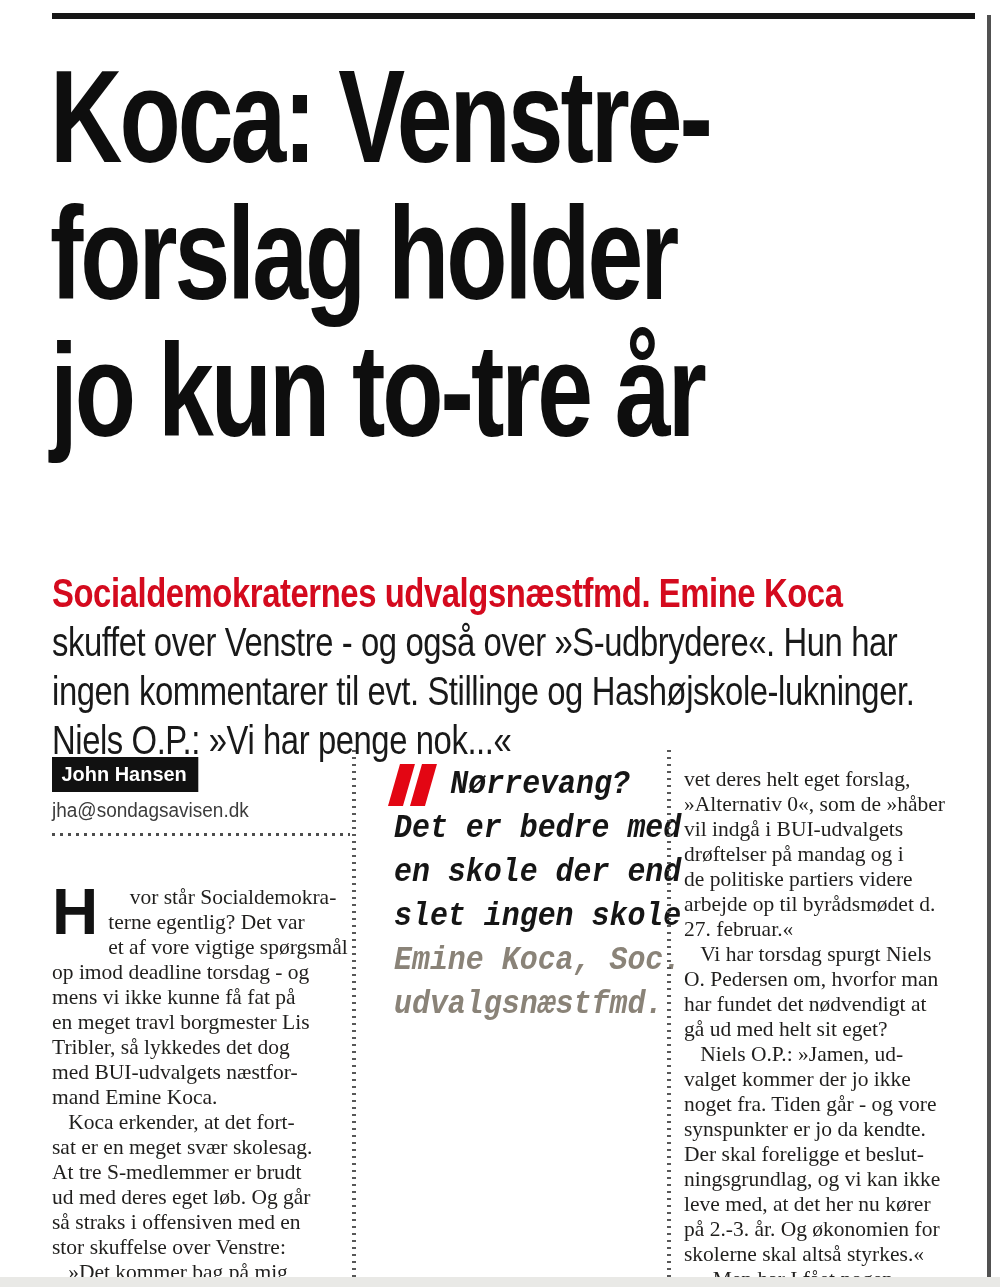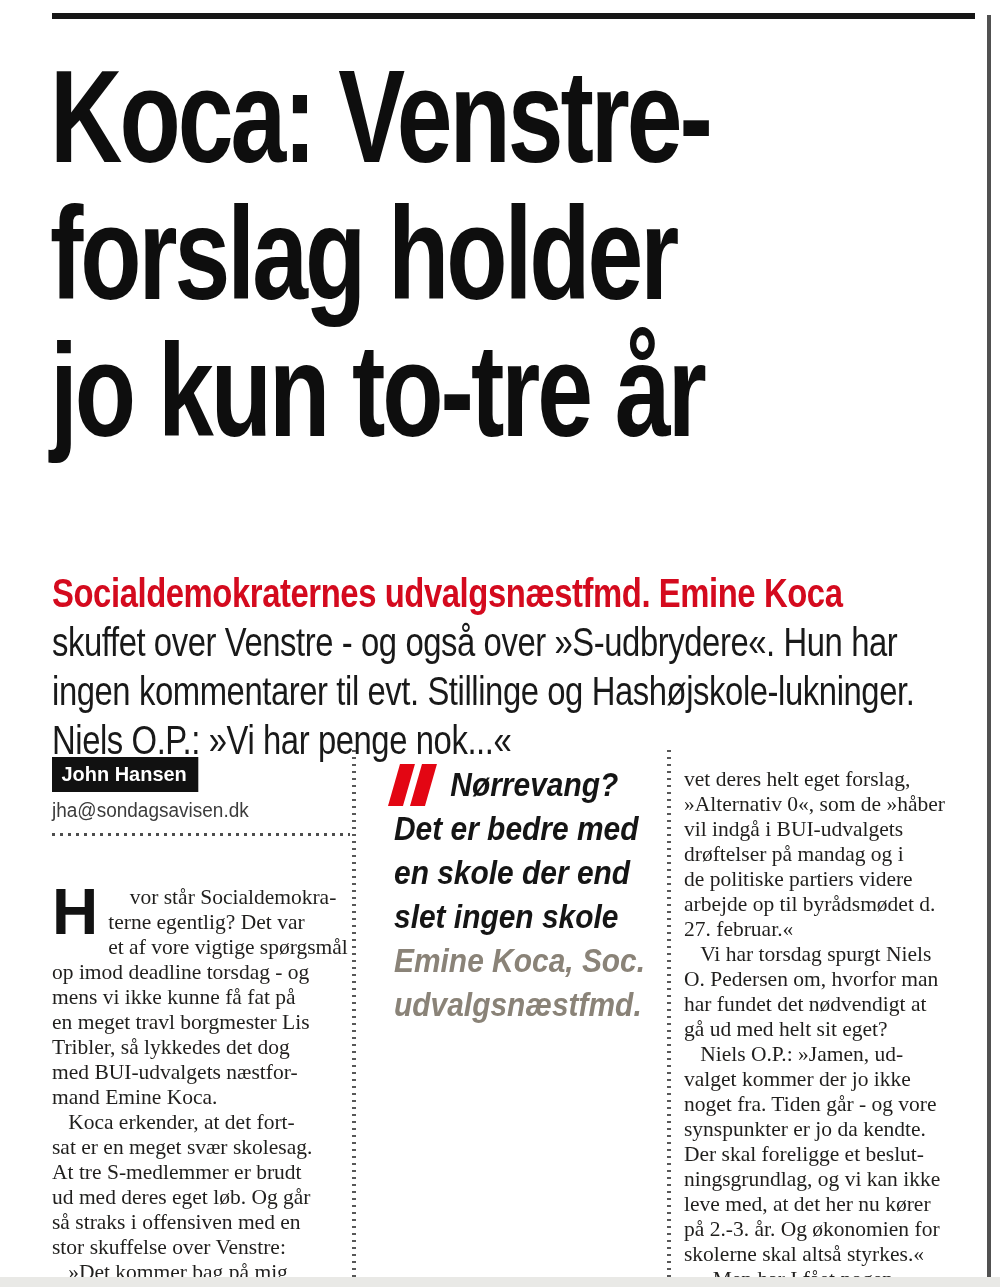--- a/index.html
+++ b/index.html
@@ -46,21 +46,21 @@
   }
   .dropcap {
     float:left; font-family:"Liberation Sans", sans-serif; font-weight:700;
     font-size:64px; line-height:48px; margin:3px 10px 0 0; color:#121212;
   }
 
   .vsep { position:absolute; top:750px; width:4px; height:527px;
     background:repeating-linear-gradient(180deg,#585858 0 2px,transparent 2px 7px); }
   .vsep1 { left:352px; } .vsep2 { left:667px; }
 
-  .col2 { position:absolute; left:394px; top:762px; width:300px; }
+  .col2 { position:absolute; left:394px; top:762px; width:300px;font-family:Liberation Mono, monospace; }
   .quote-text {
     font-weight:700; font-style:italic; font-size:34px; line-height:44px;
     color:#151515; transform:scaleX(0.88); transform-origin:0 0; width:330px;
   }
   .quote-text .qt { white-space:pre-line; }
   .quote-mark { float:left; width:64px; height:42px; padding-top:2px; }
   .qbar { display:inline-block; width:17px; height:42px; background:var(--quote-red);
     transform:skewX(-18deg); margin-right:8px; }
   .quote-attr {
     font-weight:700; font-style:italic; font-size:34px; line-height:44px;

